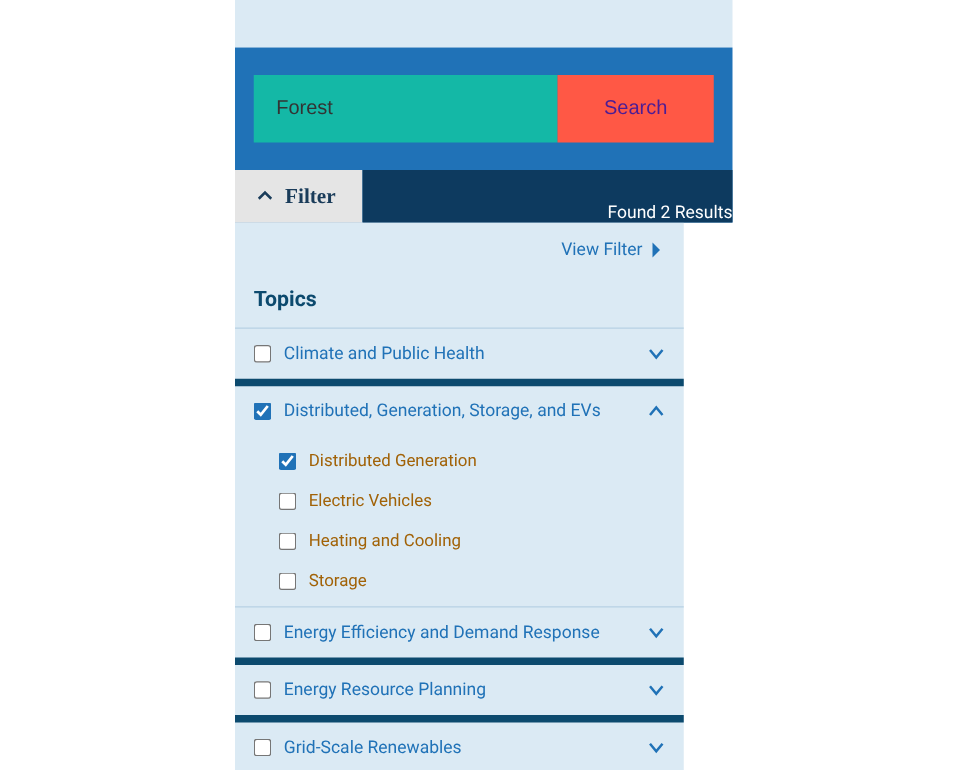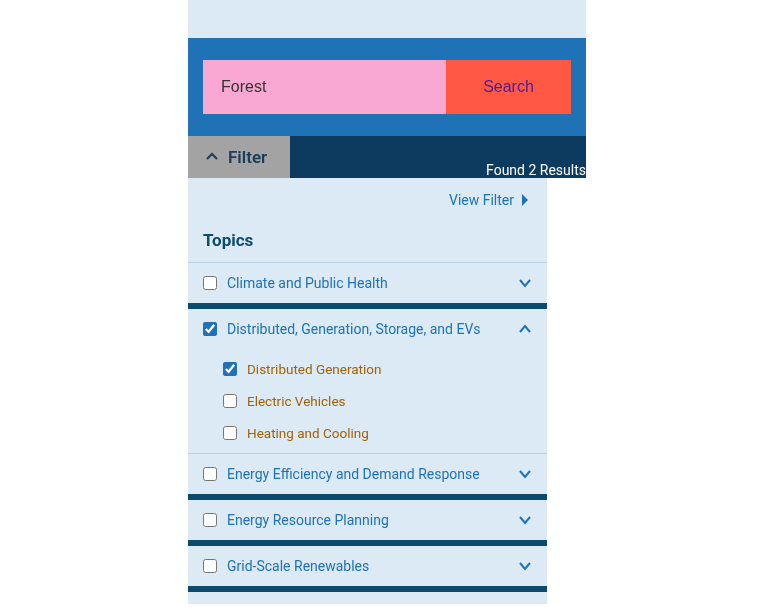--- a/index.html
+++ b/index.html
@@ -24,47 +24,48 @@
       display: flex;
     }
     .search-input {
       flex: 1;
       height: 54px;
       border: none;
       padding: 0 18px;
       font-size: 16px;
       color: #333;
       outline: none;
-      background: #f9a8d4;
+      background: #14b8a6;
     }
     .search-button {
       width: 132px;
       height: 54px;
       background: #ff5845;
       color: #4c1d95;
       border: none;
       font-size: 16px;
       font-weight: 500;
       cursor: pointer;
     }
     .filter-row {
       display: flex;
       height: 42px;
     }
     .filter-tab {
       display: flex;
       align-items: center;
       padding: 0 18px;
       gap: 10px;
-      background: #a3a3a3;
+      background: #e5e5e5;
       color: #1a3c5a;
       font-size: 17px;
       font-weight: 600;
       cursor: pointer;
       width: 102px;
+      font-family: Liberation Serif, serif;
     }
     .filter-tab svg {
       width: 12px;
       height: 12px;
     }
     .results-count {
       flex: 1;
       display: flex;
       align-items: flex-end;
       justify-content: flex-end;
@@ -214,20 +215,24 @@
       <span class="sub-label">Distributed Generation</span>
     </div>
     <div class="sub-item">
       <input type="checkbox" class="topic-checkbox" style="">
       <span class="sub-label">Electric Vehicles</span>
     </div>
     <div class="sub-item">
       <input type="checkbox" class="topic-checkbox" style="">
       <span class="sub-label">Heating and Cooling</span>
     </div>
+    <div class="sub-item">
+      <input type="checkbox" class="topic-checkbox" style="">
+      <span class="sub-label">Storage</span>
+    </div>
   </div>
 
   <div class="topic-item">
     <input type="checkbox" class="topic-checkbox" style="">
     <span class="topic-label">Energy Efficiency and Demand Response</span>
     <svg class="chevron" viewBox="0 0 14 14" fill="none">
       <path d="M2 4 L7 10 L12 4" stroke="#2072b7" stroke-width="2"></path>
     </svg>
   </div>
 

